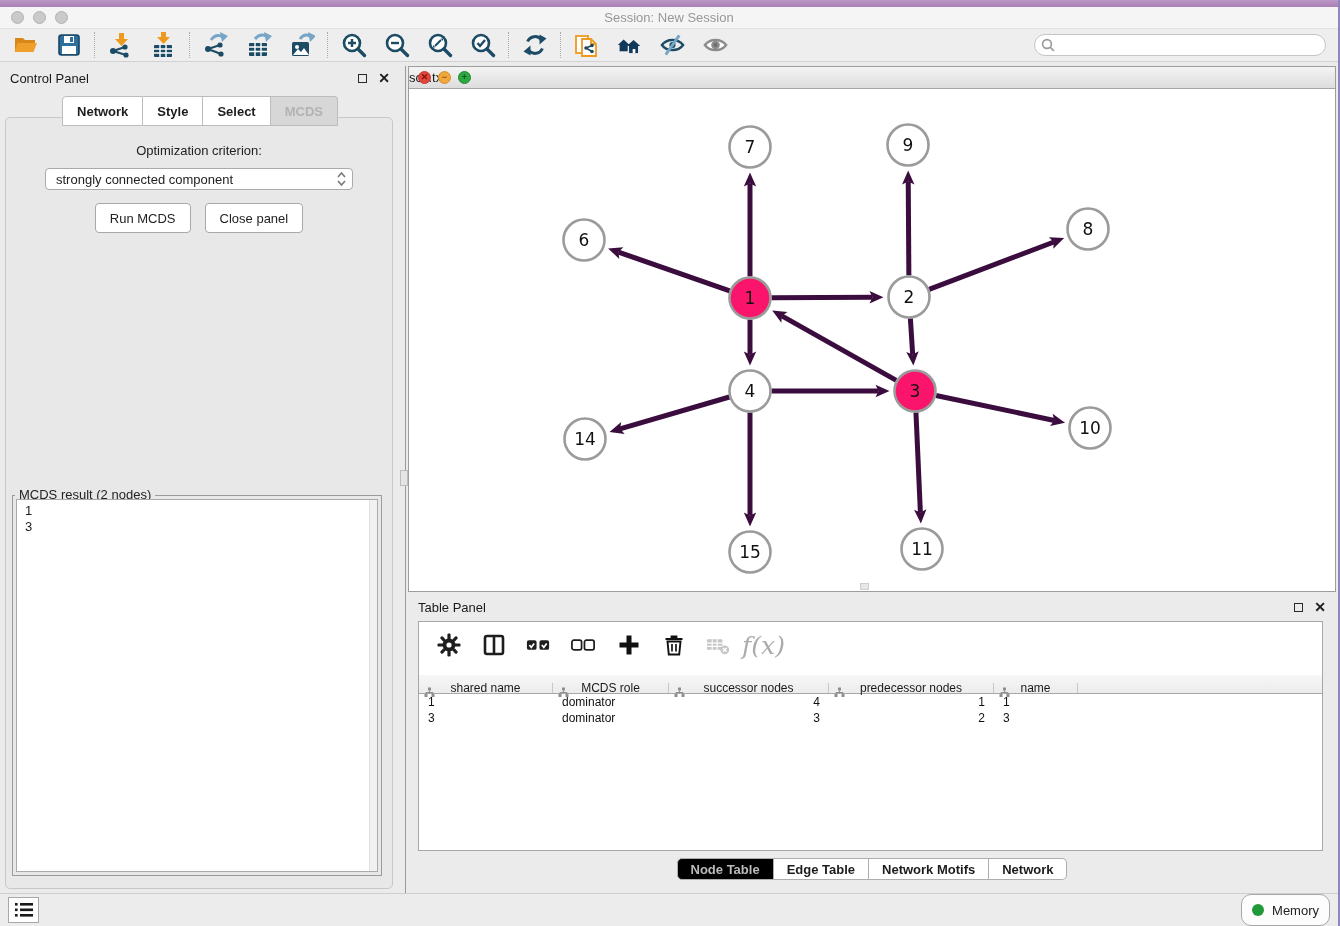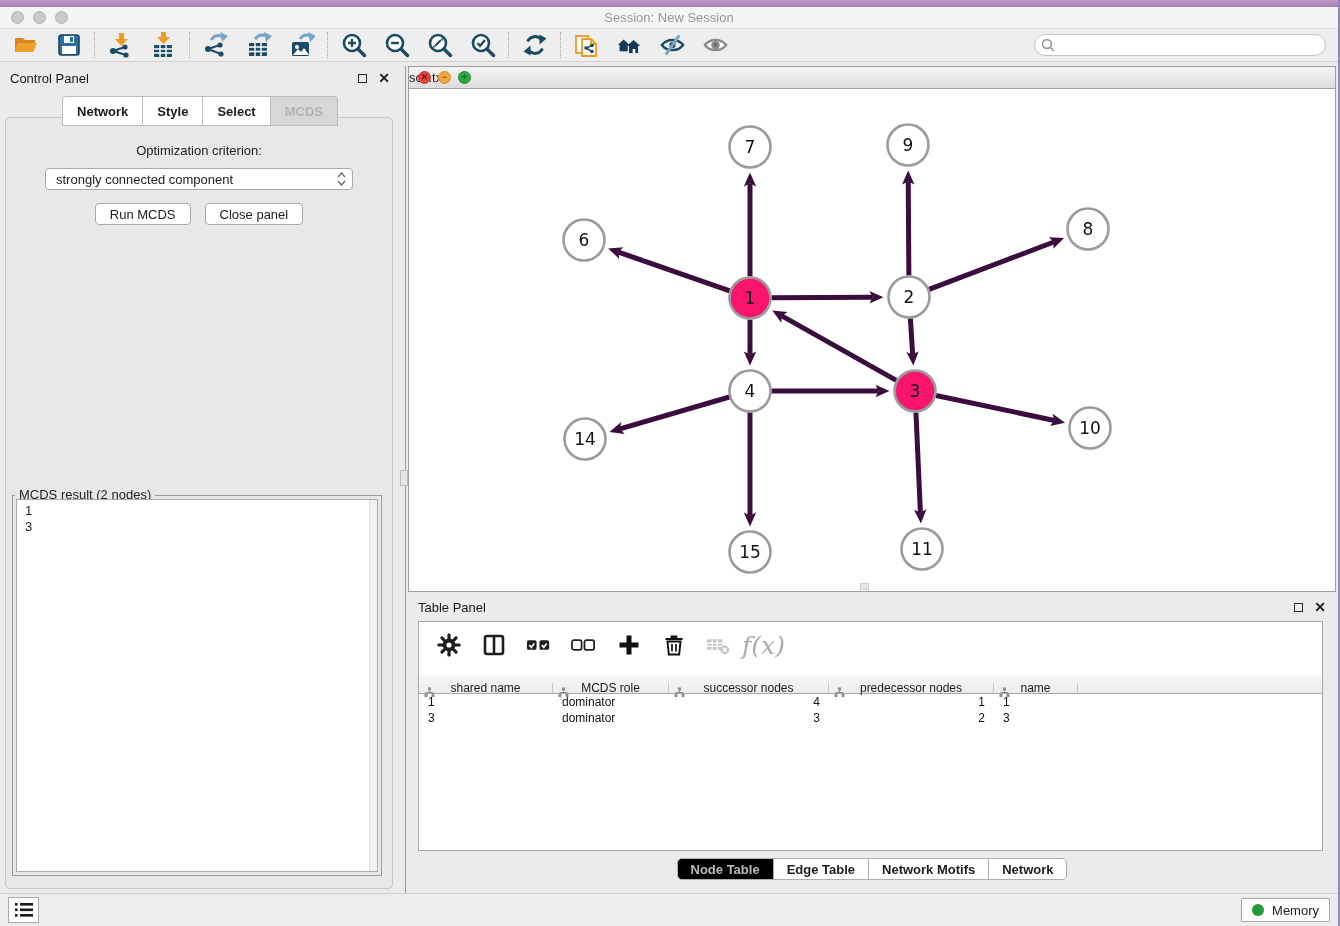--- a/index.html
+++ b/index.html
@@ -39,21 +39,21 @@
   .ctab:first-child { border-left:1px solid #BDBCBD; border-top-left-radius:4px; }
   .ctab:last-child { border-top-right-radius:4px; }
   .ctab.sel { background:#D8D7D8; color:#B3B2B3; }
   .cp-body { position:absolute; left:5px; right:7px; top:51px; bottom:4px; background:#E9E8E9;
     border:1px solid #C9C8C9; border-radius:5px; }
   .opt-label { text-align:center; margin-top:25px; font-size:13px; }
   .opt-select { margin:10px auto 0; width:308px; height:22px; background:#fff; border:1px solid #ABAAAB;
     border-radius:4px; display:flex; align-items:center; padding:0 6px 0 10px; font-size:13px; cursor:pointer; }
   .opt-select .stepper { margin-left:auto; }
   .btn-row { display:flex; justify-content:center; gap:14px; margin-top:13px; }
-  .btn { height:22px; padding:0 14px; background:#fff; border:1px solid #A9A8A9; border-radius:4px;
+  .btn { height:30px; padding:0 14px; background:#fff; border:1px solid #A9A8A9; border-radius:4px;
     font-size:13px; display:flex; align-items:center; cursor:pointer; }
   .groupbox { position:absolute; left:6px; right:10px; top:377px; bottom:12px; border:1px solid #9C9B9C; }
   .groupbox legend-t { position:absolute; top:-9px; left:2px; background:#E9E8E9; padding:0 4px; font-size:13px; display:block; }
   .result-area { position:absolute; left:3px; right:3px; top:3px; bottom:3px; background:#fff;
     border:1px solid #ABAAAB; }
   .result-text { padding:3px 8px; font-size:13px; line-height:16px; white-space:pre; }
   .result-scroll { position:absolute; right:0; top:0; width:8px; bottom:0; background:#F2F1F2; border-left:1px solid #E2E1E2; }
 
   
   .v-divider { position:absolute; left:400px; top:66px; width:8px; bottom:33px; }
@@ -93,21 +93,21 @@
     border-left:none; font-size:13px; font-weight:bold; color:#1C1C1C; cursor:pointer; }
   .btab:first-child { border-left:1px solid #AFAEAF; border-radius:5px 0 0 5px; }
   .btab:last-child { border-radius:0 5px 5px 0; }
   .btab.sel { background:#000000; color:#BCBBBC; }
 
   
   .statusbar { position:absolute; left:0; bottom:0; width:100%; height:33px; background:#EDECED;
     border-top:1px solid #CFCECF; display:flex; align-items:center; padding:0 8px; }
   .sb-btn { width:31px; height:26px; background:#fff; border:1px solid #A9A8A9; display:flex; align-items:center;
     justify-content:center; cursor:pointer; }
-  .mem-btn { margin-left:auto; height:24px; background:#FDFDFD; border:1px solid #A9A8A9; border-radius:1px;
+  .mem-btn { margin-left:auto; height:32px; background:#FDFDFD; border:1px solid #A9A8A9; border-radius:10px;
     display:flex; align-items:center; gap:8px; padding:0 10px; font-size:13px; cursor:pointer; }
   .mem-dot { width:12px; height:12px; border-radius:50%; background:#1F9939; }
 </style>
 </head>
 <body>
 
 <div class="app">
 
   <div class="mac-strip"></div>
   <div class="titlebar">

